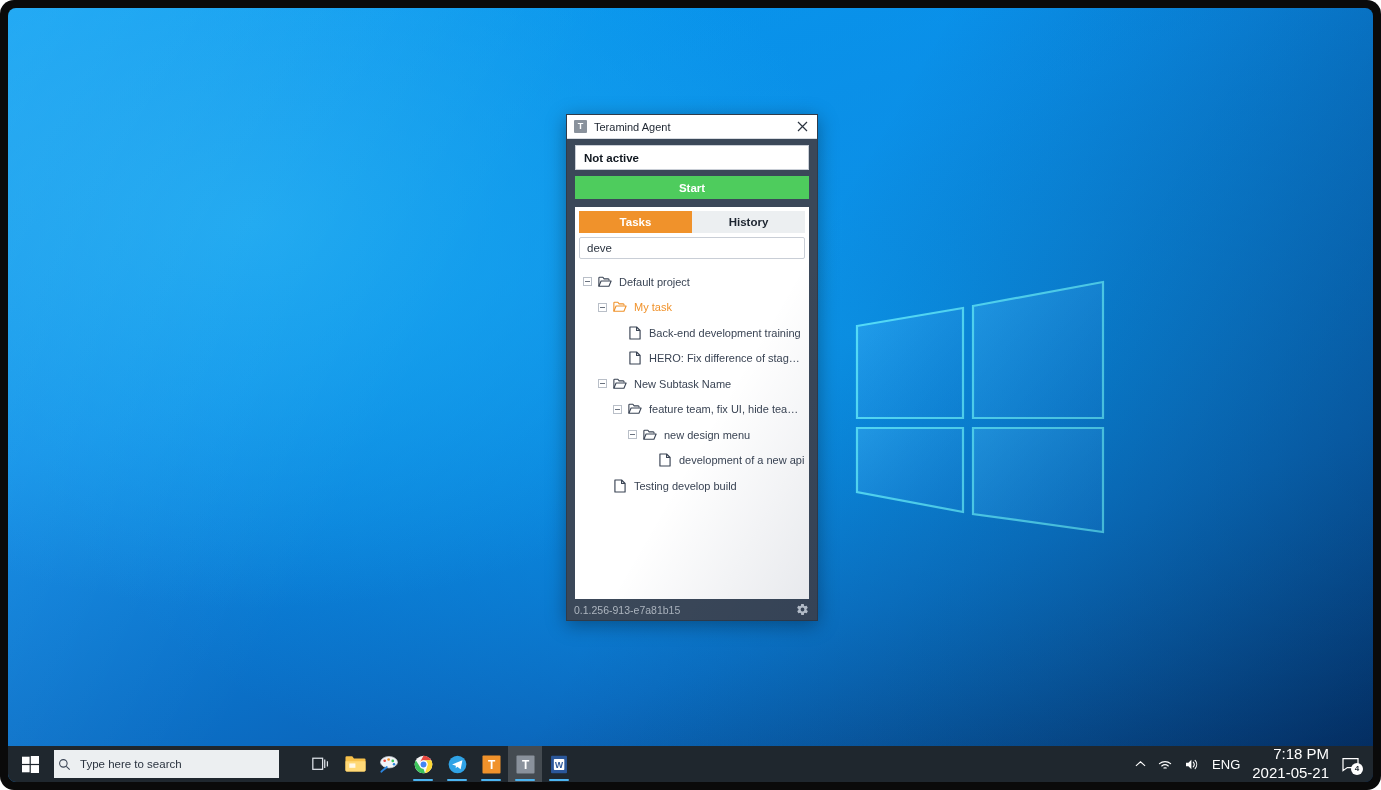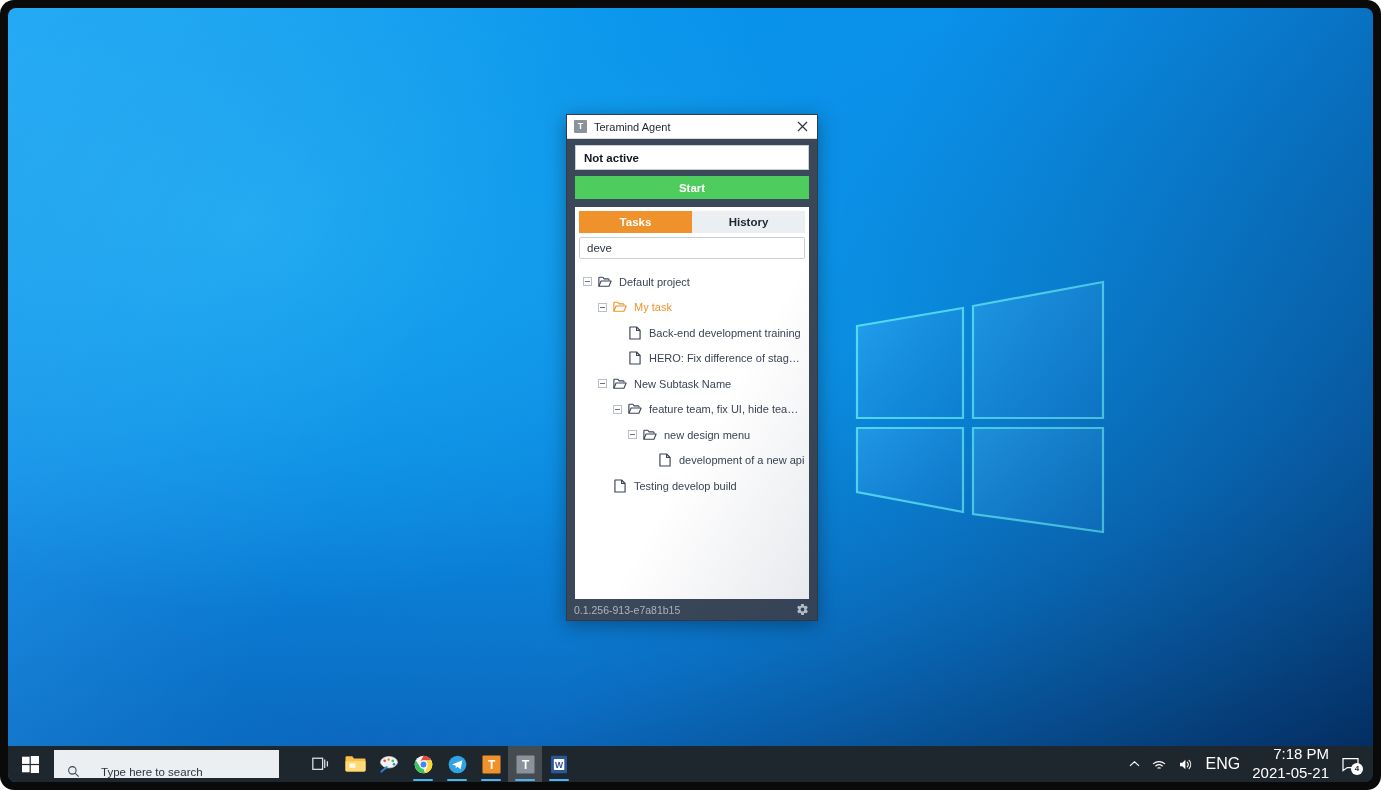--- a/index.html
+++ b/index.html
@@ -254,26 +254,25 @@
     width: 44px; height: 36px;
     display: flex; align-items: center; justify-content: center;
     cursor: pointer;
     flex: 0 0 auto;
   }
 
   .search-box {
     width: 225px; height: 28px;
     background: #eceff1;
     display: flex;
-    align-items: flex-end;
-    padding: 0 13px;
+    align-items: center;
+    padding: 0 4px;
     margin-left: 2px;
     cursor: text;
     flex: 0 0 auto;
-    gap: 12px;
   }
   .search-box .tb-search-icon { margin-right: 9px; display: flex; flex: 0 0 auto; }
   .search-box .tb-search-text { font-size: 11.5px; color: #2b3440; }
 
   .tb-icons {
     display: flex;
     align-items: center;
     margin-left: 25px;
     height: 36px;
     flex: 0 0 auto;
@@ -302,21 +301,21 @@
     height: 36px;
     padding-right: 6px;
     flex: 0 0 auto;
   }
   .tray-item {
     display: flex; align-items: center; justify-content: center;
     height: 36px;
     padding: 0 6px;
     cursor: pointer;
   }
-  .tray-lang { font-size: 16px; color: #ffffff; }
+  .tray-lang { font-size: 13px; color: #ffffff; }
   .tray-clock {
     text-align: right;
     line-height: 1.25;
     padding: 0 9px 0 6px;
     cursor: pointer;
   }
   .tray-clock div { font-size: 15px; color: #ffffff; }
   .tray-notif {
     position: relative;
     padding: 0 8px 0 4px;

